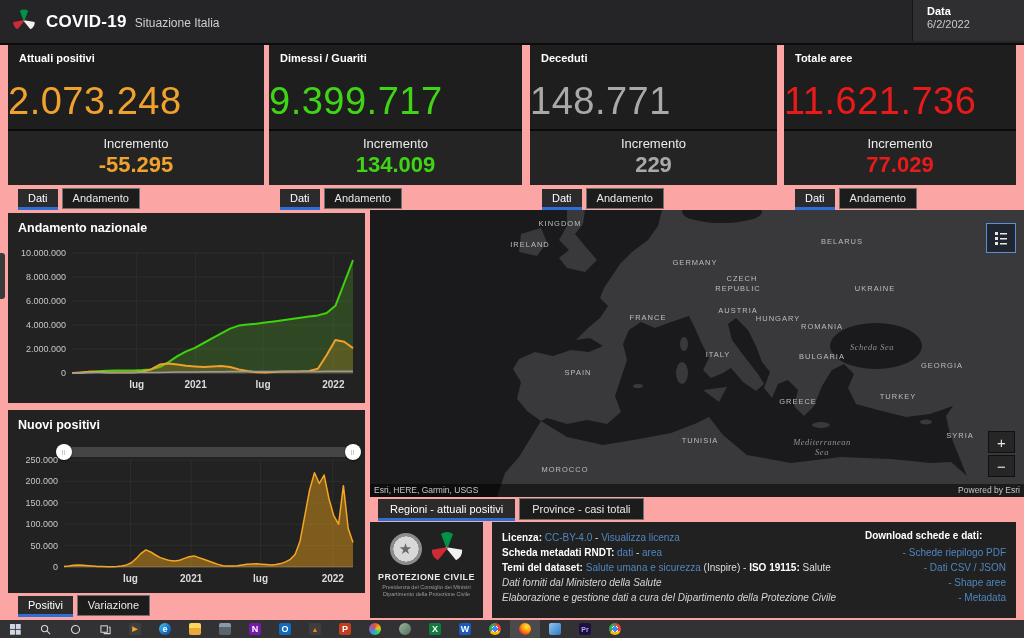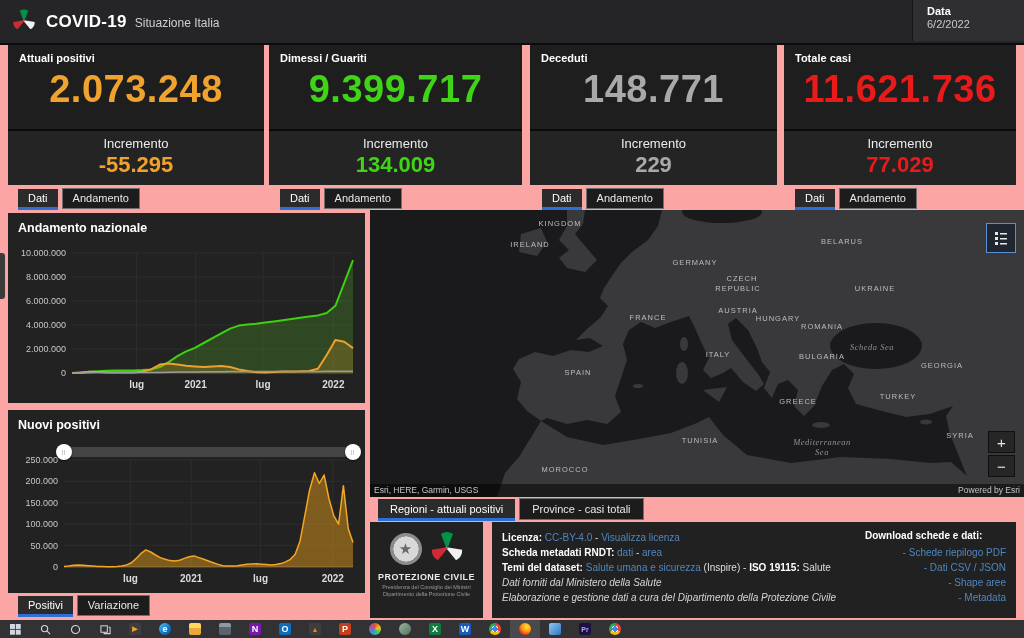--- a/index.html
+++ b/index.html
@@ -11,21 +11,21 @@
   #header .logo{margin:0 10px 0 12px;}
   #header .title{color:#fff;font-size:17px;font-weight:bold;letter-spacing:.3px;}
   #header .subtitle{color:#cfcfcf;font-size:12px;margin-left:8px;position:relative;top:1px;}
   #date-box{position:absolute;right:0;top:0;width:112px;height:41px;background:#2f2f31;
             border-left:1px solid #151515;padding:5px 0 0 14px;box-sizing:border-box;}
   #date-box .dl{color:#fff;font-size:11px;font-weight:bold;}
   #date-box .dv{color:#c9c9c9;font-size:11px;margin-top:1px;}
   
   .card{position:absolute;top:45px;height:140px;background:#1e1e1e;box-sizing:border-box;}
   .card .ct{color:#fff;font-size:11px;font-weight:bold;padding:7px 0 0 11px;}
-  .card .cv{text-align:center;font-size:38px;font-weight:bold;margin-top:4px;letter-spacing:.5px;}
+  .card .cv{text-align:left;font-size:38px;font-weight:normal;margin-top:16px;letter-spacing:.5px;}
   .card .inc{position:absolute;left:0;right:0;bottom:0;height:54px;background:#242424;
              border-top:2px solid #0a0a0a;text-align:center;}
   .card .il{color:#ececec;font-size:13px;margin-top:5px;}
   .card .iv{font-size:22px;font-weight:bold;margin-top:1px;}
   .c-orange{color:#F0A22E}.c-green{color:#40D416}.c-gray{color:#A9A9A9}.c-red{color:#E81A1A}
   
   .tab{display:inline-block;font-size:11px;color:#e8e8e8;padding:3px 10px 2px 10px;cursor:pointer;
        box-sizing:border-box;height:21px;}
   .tab.active{background:#2b2b2b;color:#fff;border-bottom:3px solid #2C6FD6;}
   .tab.inactive{border:1px solid #6f6f6f;background:#1c1c1c;margin-left:4px;}
@@ -128,21 +128,21 @@
   </div>
   <div class="card" style="left:530px;width:247px;">
     <div class="ct">Deceduti</div>
     <div class="cv c-gray">148.771</div>
     <div class="inc">
       <div class="il">Incremento</div>
       <div class="iv c-gray">229</div>
     </div>
   </div>
   <div class="card" style="left:784px;width:232px;">
-    <div class="ct">Totale casi</div>
+    <div class="ct">Totale aree</div>
     <div class="cv c-red">11.621.736</div>
     <div class="inc">
       <div class="il">Incremento</div>
       <div class="iv c-red">77.029</div>
     </div>
   </div>
 
   <div class="tab-row" style="left:18px;">
     <span class="tab active">Dati</span><span class="tab inactive">Andamento</span>
   </div>

